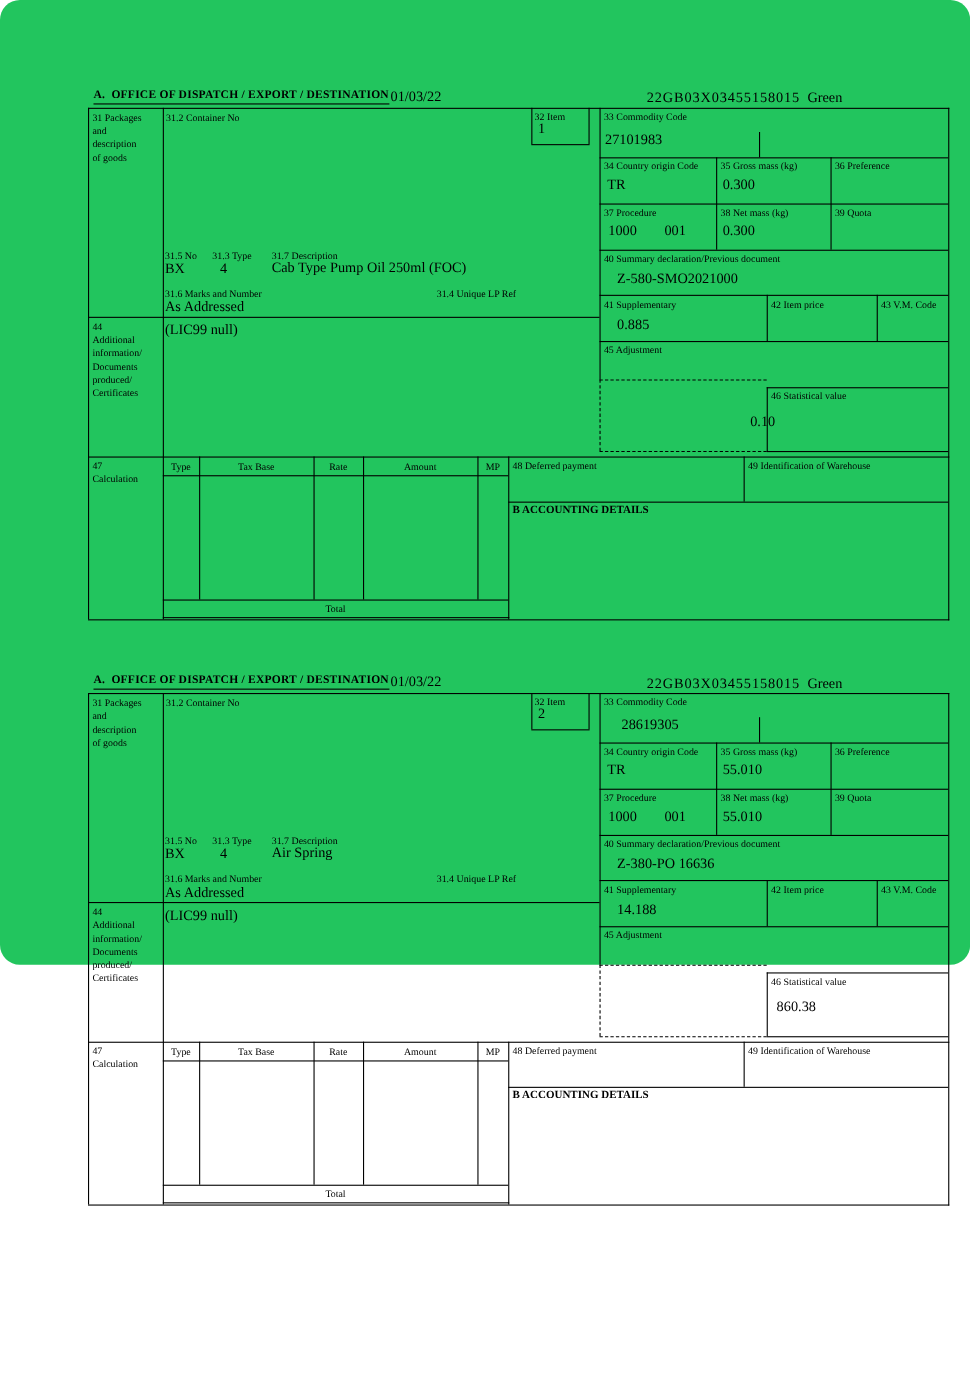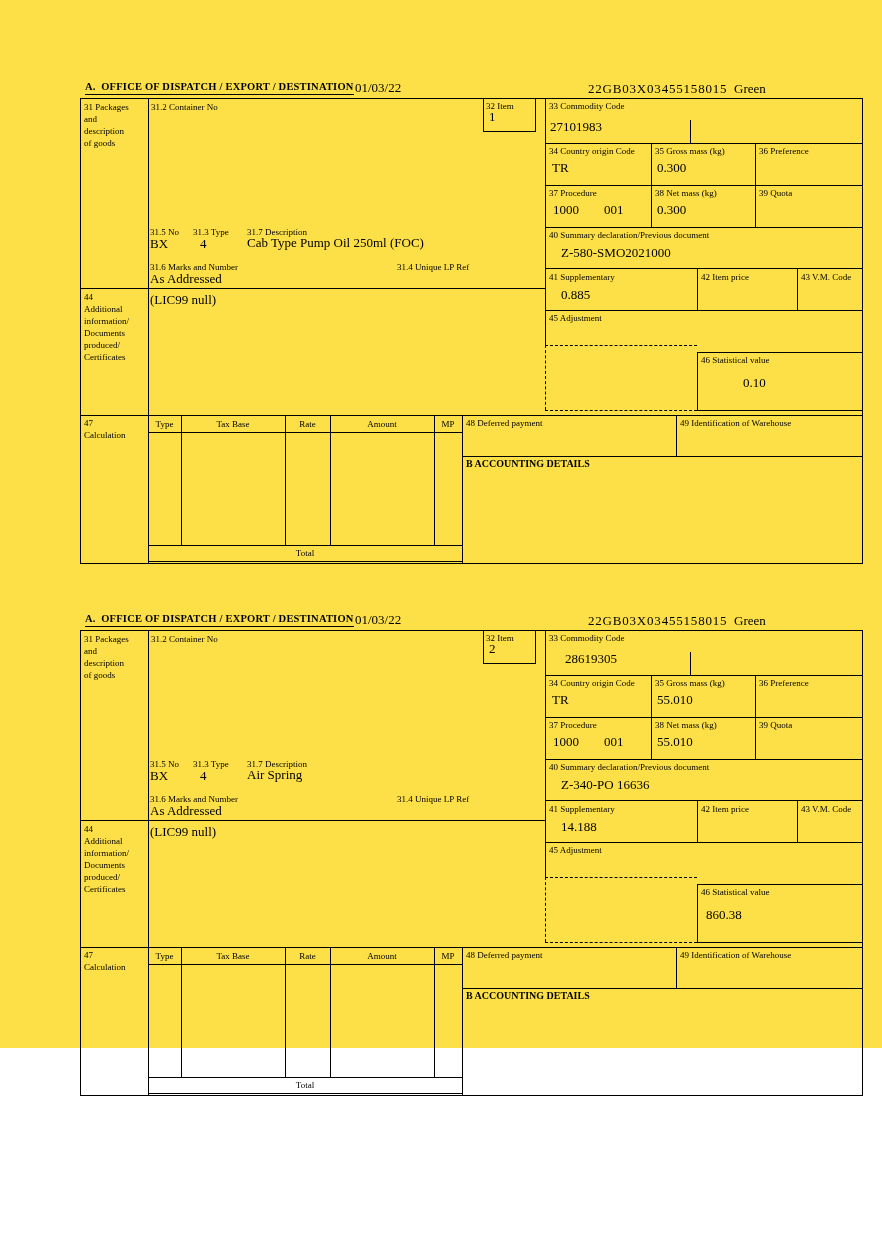--- a/index.html
+++ b/index.html
@@ -1,18 +1,18 @@
 <!DOCTYPE html>
 <html><head>
 <meta charset="utf-8">
 <style>
   html,body{margin:0;padding:0;background:#ffffff;}
   body{width:882px;height:1250px;position:relative;overflow:hidden;
        font-family:"Liberation Serif", serif;color:#000;}
-  #sheet{position:absolute;inset:0;width:882px;height:1048px;background:#fde047;}
+  #sheet{position:absolute;inset:0;width:882px;height:877px;background:#22c55e;border-radius:18px;}
   .block{position:absolute;left:0;width:882px;height:505px;}
   
   .hl{position:absolute;height:1px;background:#000;}
   .vl{position:absolute;width:1px;background:#000;}
   .hd{position:absolute;height:0;border-top:1px dashed #000;}
   .vd{position:absolute;width:0;border-left:1px dashed #000;}
   
   .lbl{position:absolute;font-size:9px;line-height:12px;white-space:pre-line;}
   .val{position:absolute;font-size:13px;line-height:15px;white-space:pre;}
   .hdrA{position:absolute;font-size:10.5px;font-weight:bold;letter-spacing:.2px;
@@ -120,21 +120,21 @@
     <div class="lbl" style="left:549px;top:149px">40 Summary declaration/Previous document</div>
     <div class="val" style="left:561px;top:165px">Z-580-SMO2021000</div>
 
     <div class="lbl" style="left:549px;top:191px">41 Supplementary</div>
     <div class="val" style="left:561px;top:207px">0.885</div>
     <div class="lbl" style="left:701px;top:191px">42 Item price</div>
     <div class="lbl" style="left:801px;top:191px">43 V.M. Code</div>
 
     <div class="lbl" style="left:549px;top:232px">45 Adjustment</div>
     <div class="lbl" style="left:701px;top:274px">46 Statistical value</div>
-    <div class="val" style="left:743px;top:295px">0.10</div>
+    <div class="val" style="left:682px;top:295px">0.10</div>
 
     <div class="lbl ctr" style="left:148px;top:338px;width:33px">Type</div>
     <div class="lbl ctr" style="left:181px;top:338px;width:104px">Tax Base</div>
     <div class="lbl ctr" style="left:285px;top:338px;width:45px">Rate</div>
     <div class="lbl ctr" style="left:330px;top:338px;width:104px">Amount</div>
     <div class="lbl ctr" style="left:434px;top:338px;width:28px">MP</div>
     <div class="lbl ctr" style="left:148px;top:467px;width:314px">Total</div>
 
     <div class="lbl" style="left:466px;top:337px">48 Deferred payment</div>
     <div class="lbl" style="left:680px;top:337px">49 Identification of Warehouse</div>
@@ -228,21 +228,21 @@
     <div class="lbl" style="left:759px;top:65px">36 Preference</div>
 
     <div class="lbl" style="left:549px;top:107px">37 Procedure</div>
     <div class="val" style="left:553px;top:122px">1000</div>
     <div class="val" style="left:604px;top:122px">001</div>
     <div class="lbl" style="left:655px;top:107px">38 Net mass (kg)</div>
     <div class="val" style="left:657px;top:122px">55.010</div>
     <div class="lbl" style="left:759px;top:107px">39 Quota</div>
 
     <div class="lbl" style="left:549px;top:149px">40 Summary declaration/Previous document</div>
-    <div class="val" style="left:561px;top:165px">Z-340-PO 16636</div>
+    <div class="val" style="left:561px;top:165px">Z-380-PO 16636</div>
 
     <div class="lbl" style="left:549px;top:191px">41 Supplementary</div>
     <div class="val" style="left:561px;top:207px">14.188</div>
     <div class="lbl" style="left:701px;top:191px">42 Item price</div>
     <div class="lbl" style="left:801px;top:191px">43 V.M. Code</div>
 
     <div class="lbl" style="left:549px;top:232px">45 Adjustment</div>
     <div class="lbl" style="left:701px;top:274px">46 Statistical value</div>
     <div class="val" style="left:706px;top:295px">860.38</div>
 

